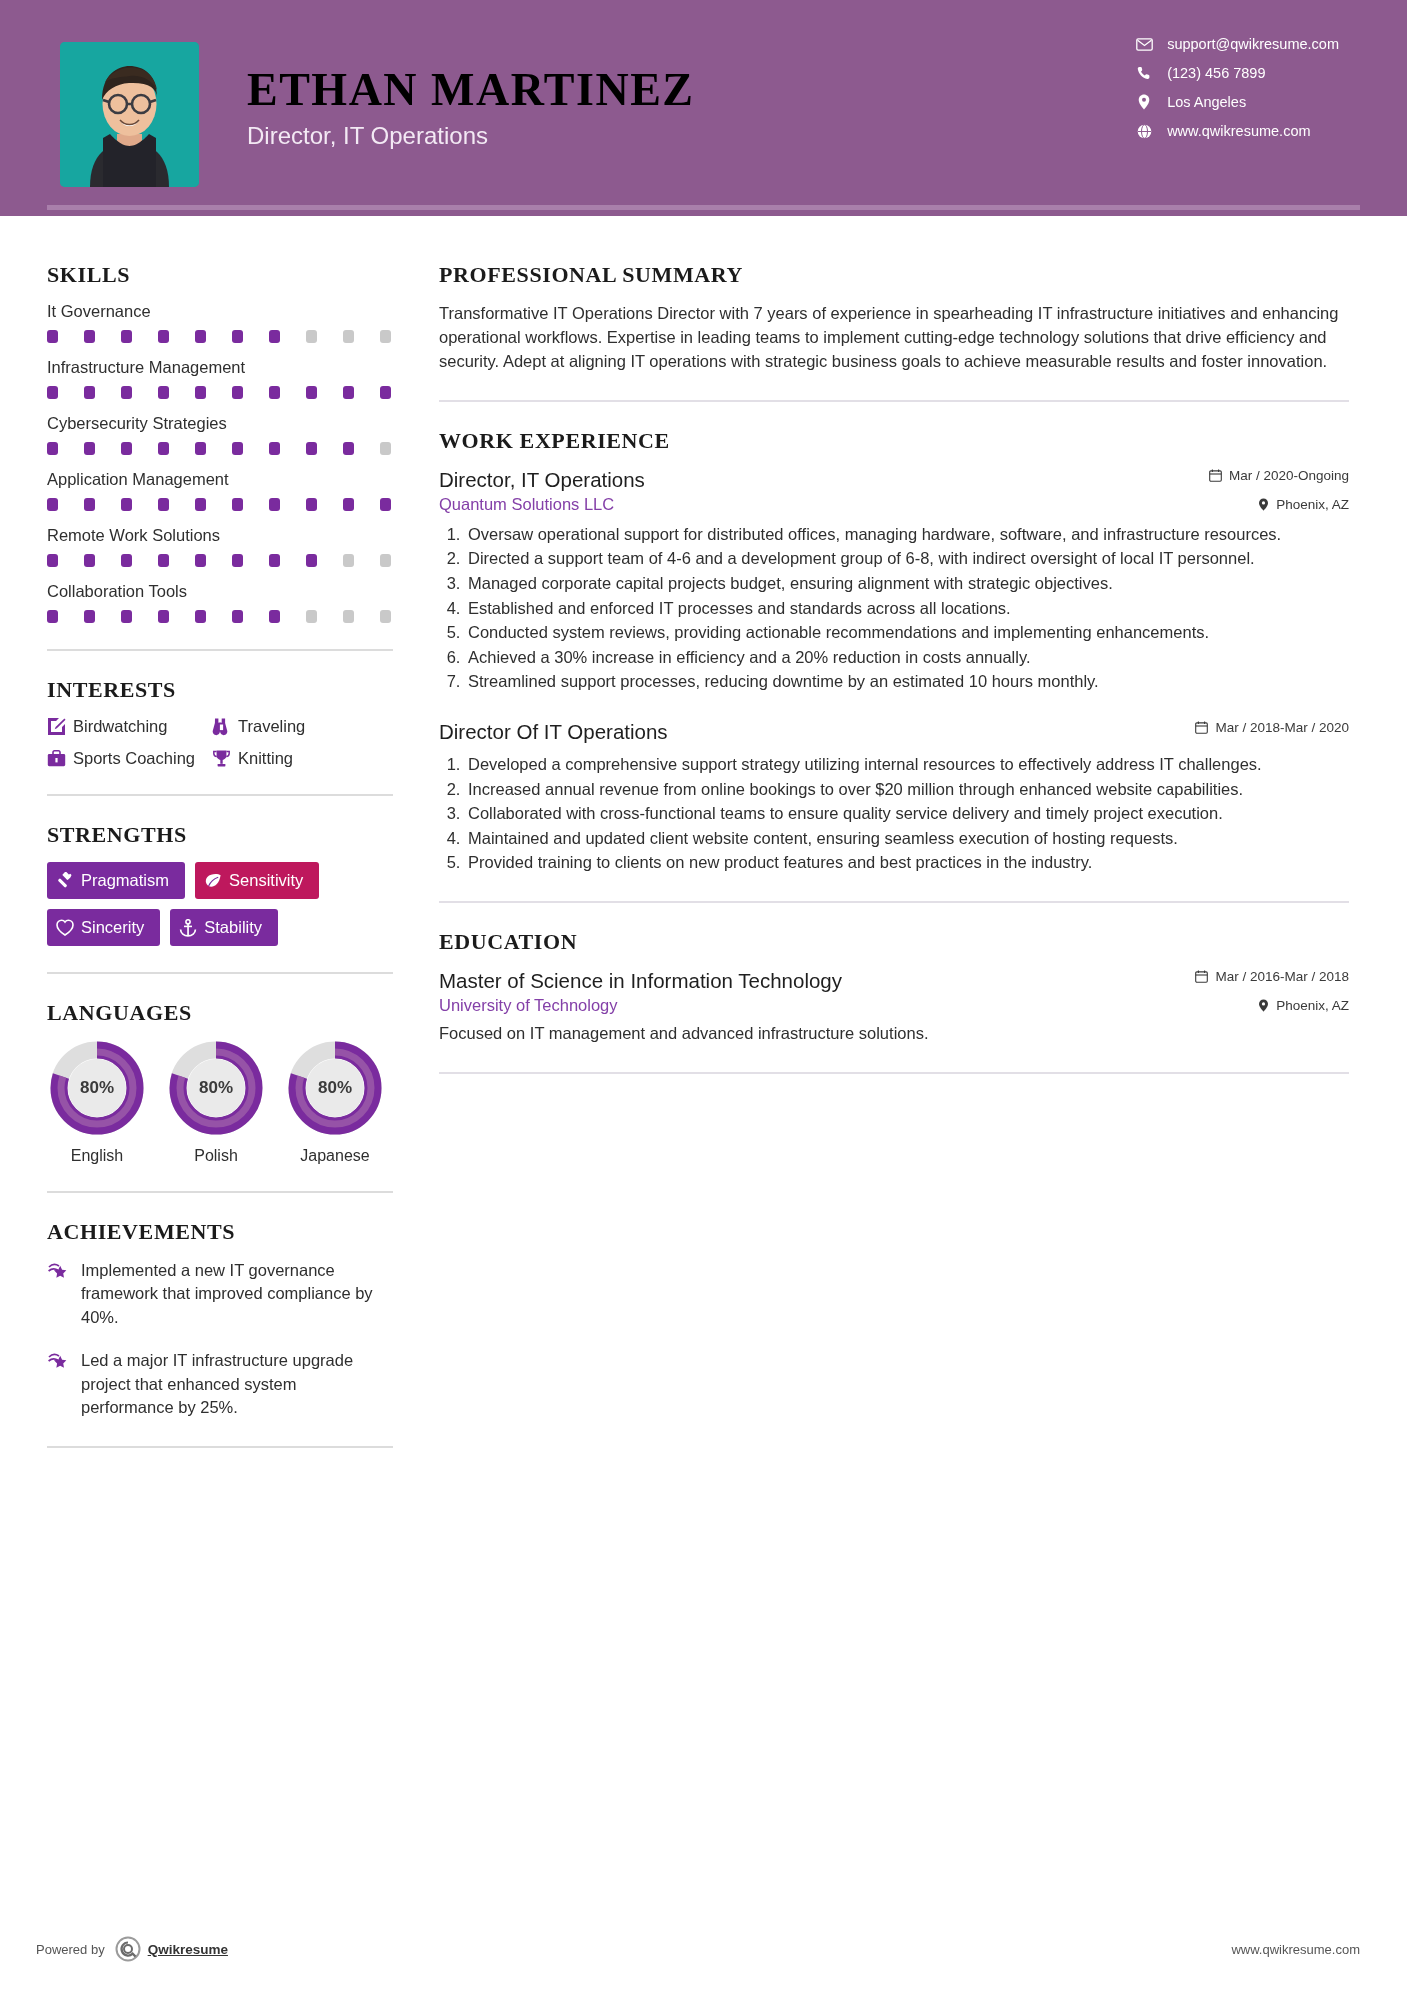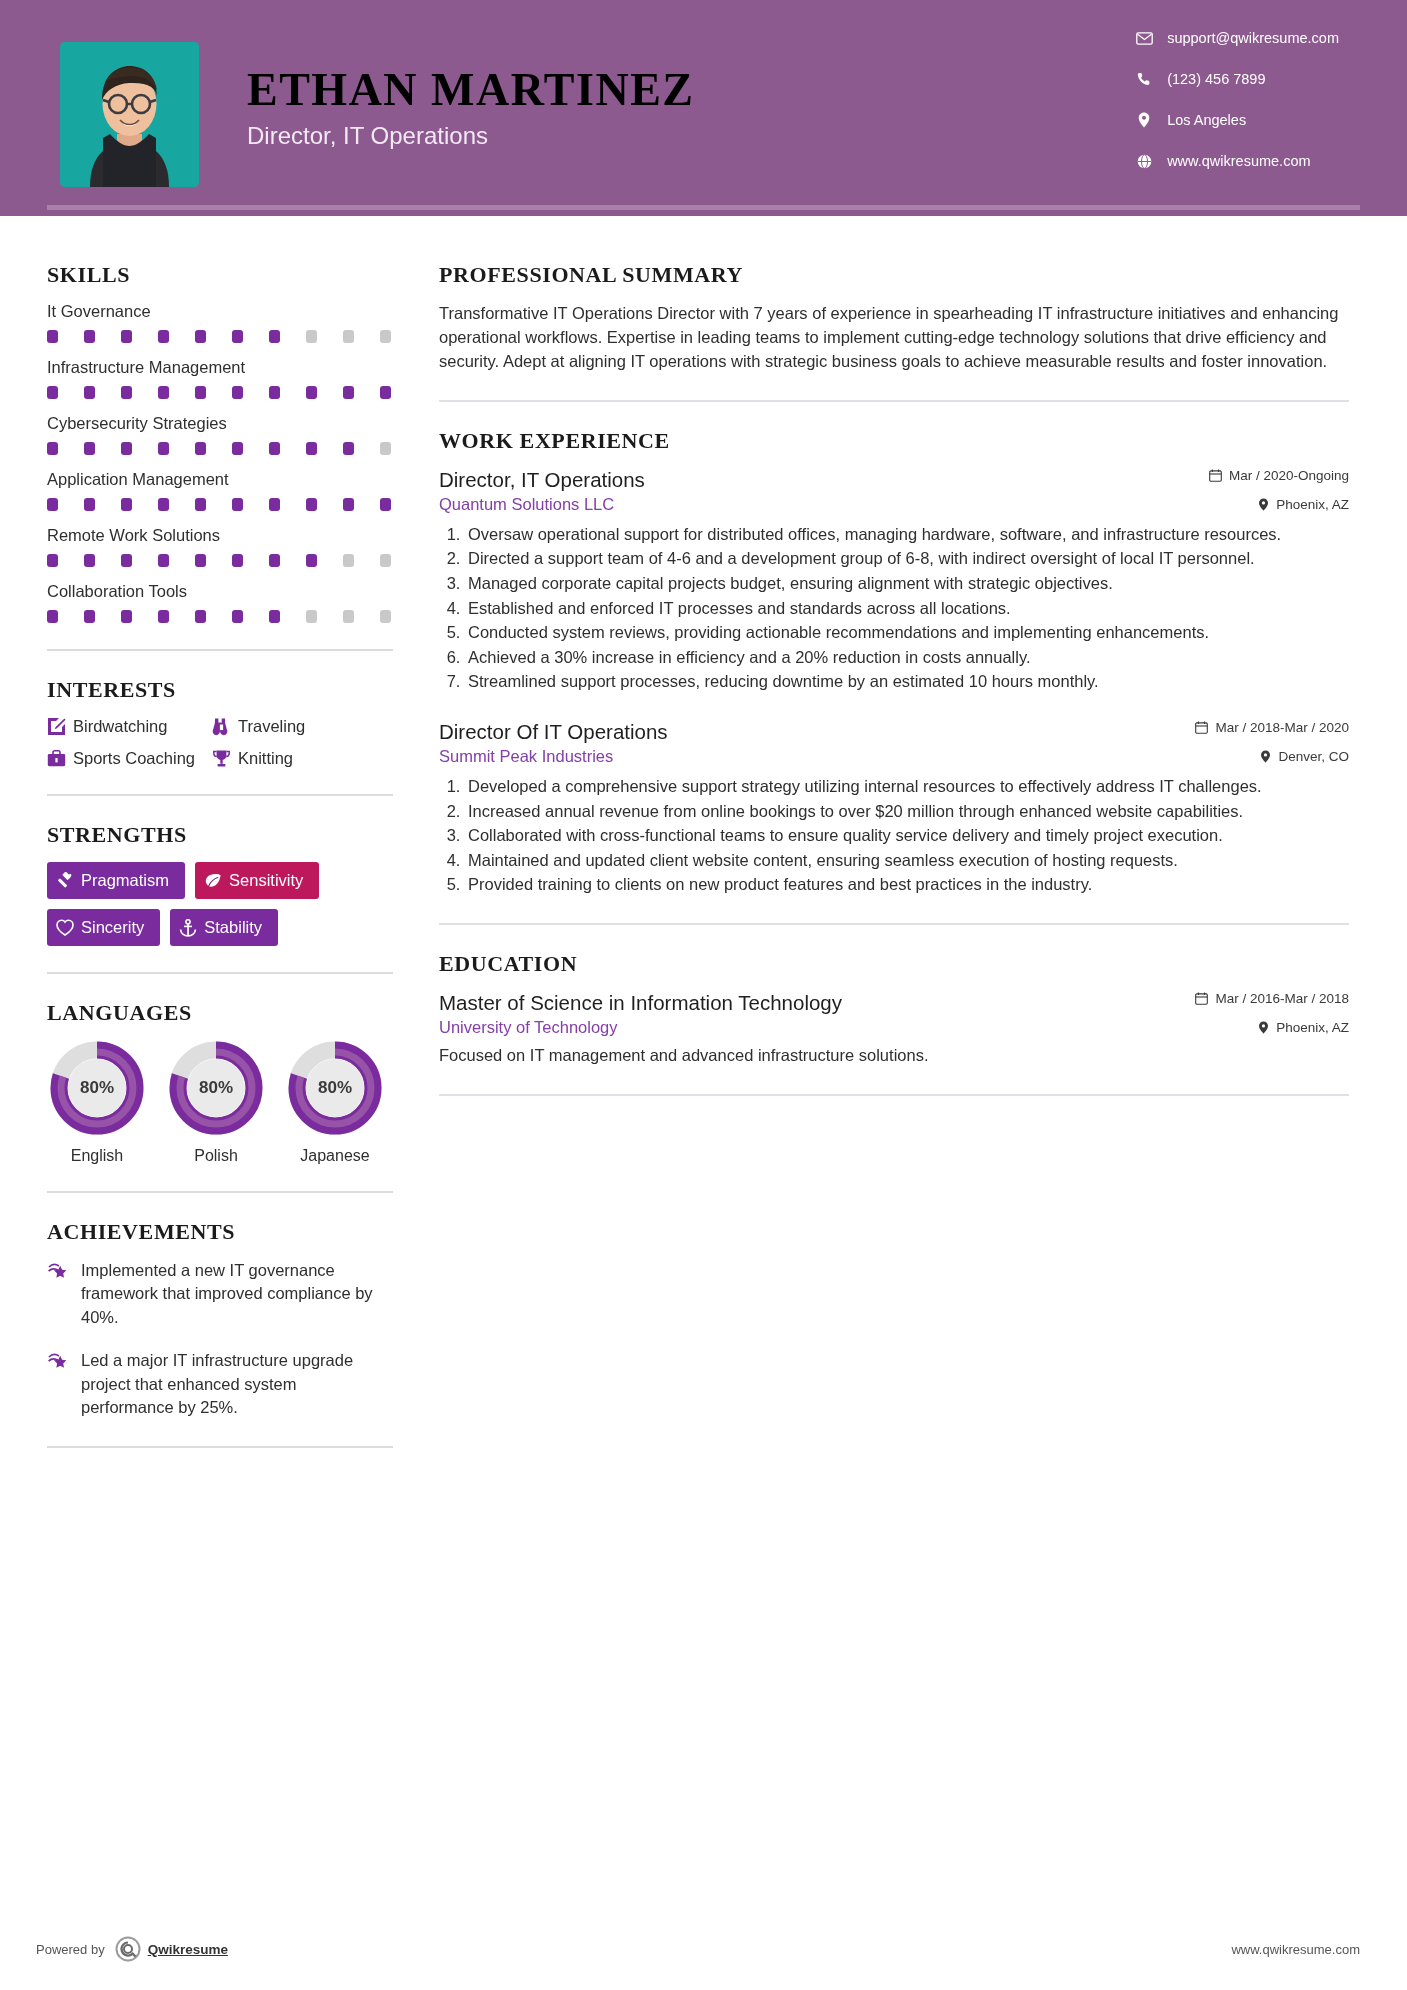--- a/index.html
+++ b/index.html
@@ -44,24 +44,24 @@
   }
   .job-title {
     font-size: 24px;
     color: #f3e9f4;
     margin-top: 8px;
     font-weight: 400;
   }
   .contact-list {
     position: absolute;
     right: 68px;
-    top: 30px;
+    top: 36px;
     display: flex;
     flex-direction: column;
-    gap: 25px;
+    gap: 13px;
   }
   .contact-row {
     display: flex; align-items: center;
     color: #ffffff; font-size: 14.5px;
   }
   .contact-ico {
     width: 22px; height: 16px;
     display: inline-flex; align-items: center; justify-content: center;
     margin-right: 12px;
     flex: none;
@@ -584,32 +584,20 @@
                   <svg width="13" height="13" viewBox="0 0 13 13">
                     <rect x="0.7" y="1.9" width="11.6" height="10.4" rx="1.2" fill="none" stroke="#3a3a3a" stroke-width="1.1"></rect>
                     <line x1="0.7" y1="5" x2="12.3" y2="5" stroke="#3a3a3a" stroke-width="1.1"></line>
                     <line x1="3.4" y1="0.6" x2="3.4" y2="3" stroke="#3a3a3a" stroke-width="1.1"></line>
                     <line x1="9.6" y1="0.6" x2="9.6" y2="3" stroke="#3a3a3a" stroke-width="1.1"></line>
                   </svg>
                 </span>
                 <span>Mar / 2018-Mar / 2020</span>
               </div>
             </div>
-            <div class="job-company-row">
-              <div class="job-company">Summit Peak Industries</div>
-              <div class="meta">
-                <span class="ico">
-                  <svg width="11" height="13" viewBox="0 0 11 13">
-                    <path d="M5.5 0.6 C3 0.6 1 2.5 1 5 C1 8.3 5.5 12.6 5.5 12.6 C5.5 12.6 10 8.3 10 5 C10 2.5 8 0.6 5.5 0.6 Z" fill="#3a3a3a"></path>
-                    <circle cx="5.5" cy="4.9" r="1.6" fill="#fff"></circle>
-                  </svg>
-                </span>
-                <span>Denver, CO</span>
-              </div>
-            </div>
             <ol class="bullets">
               <li>Developed a comprehensive support strategy utilizing internal resources to effectively address IT challenges.</li>
               <li>Increased annual revenue from online bookings to over $20 million through enhanced website capabilities.</li>
               <li>Collaborated with cross-functional teams to ensure quality service delivery and timely project execution.</li>
               <li>Maintained and updated client website content, ensuring seamless execution of hosting requests.</li>
               <li>Provided training to clients on new product features and best practices in the industry.</li>
             </ol>
           </div>
         </div>
     </div>

